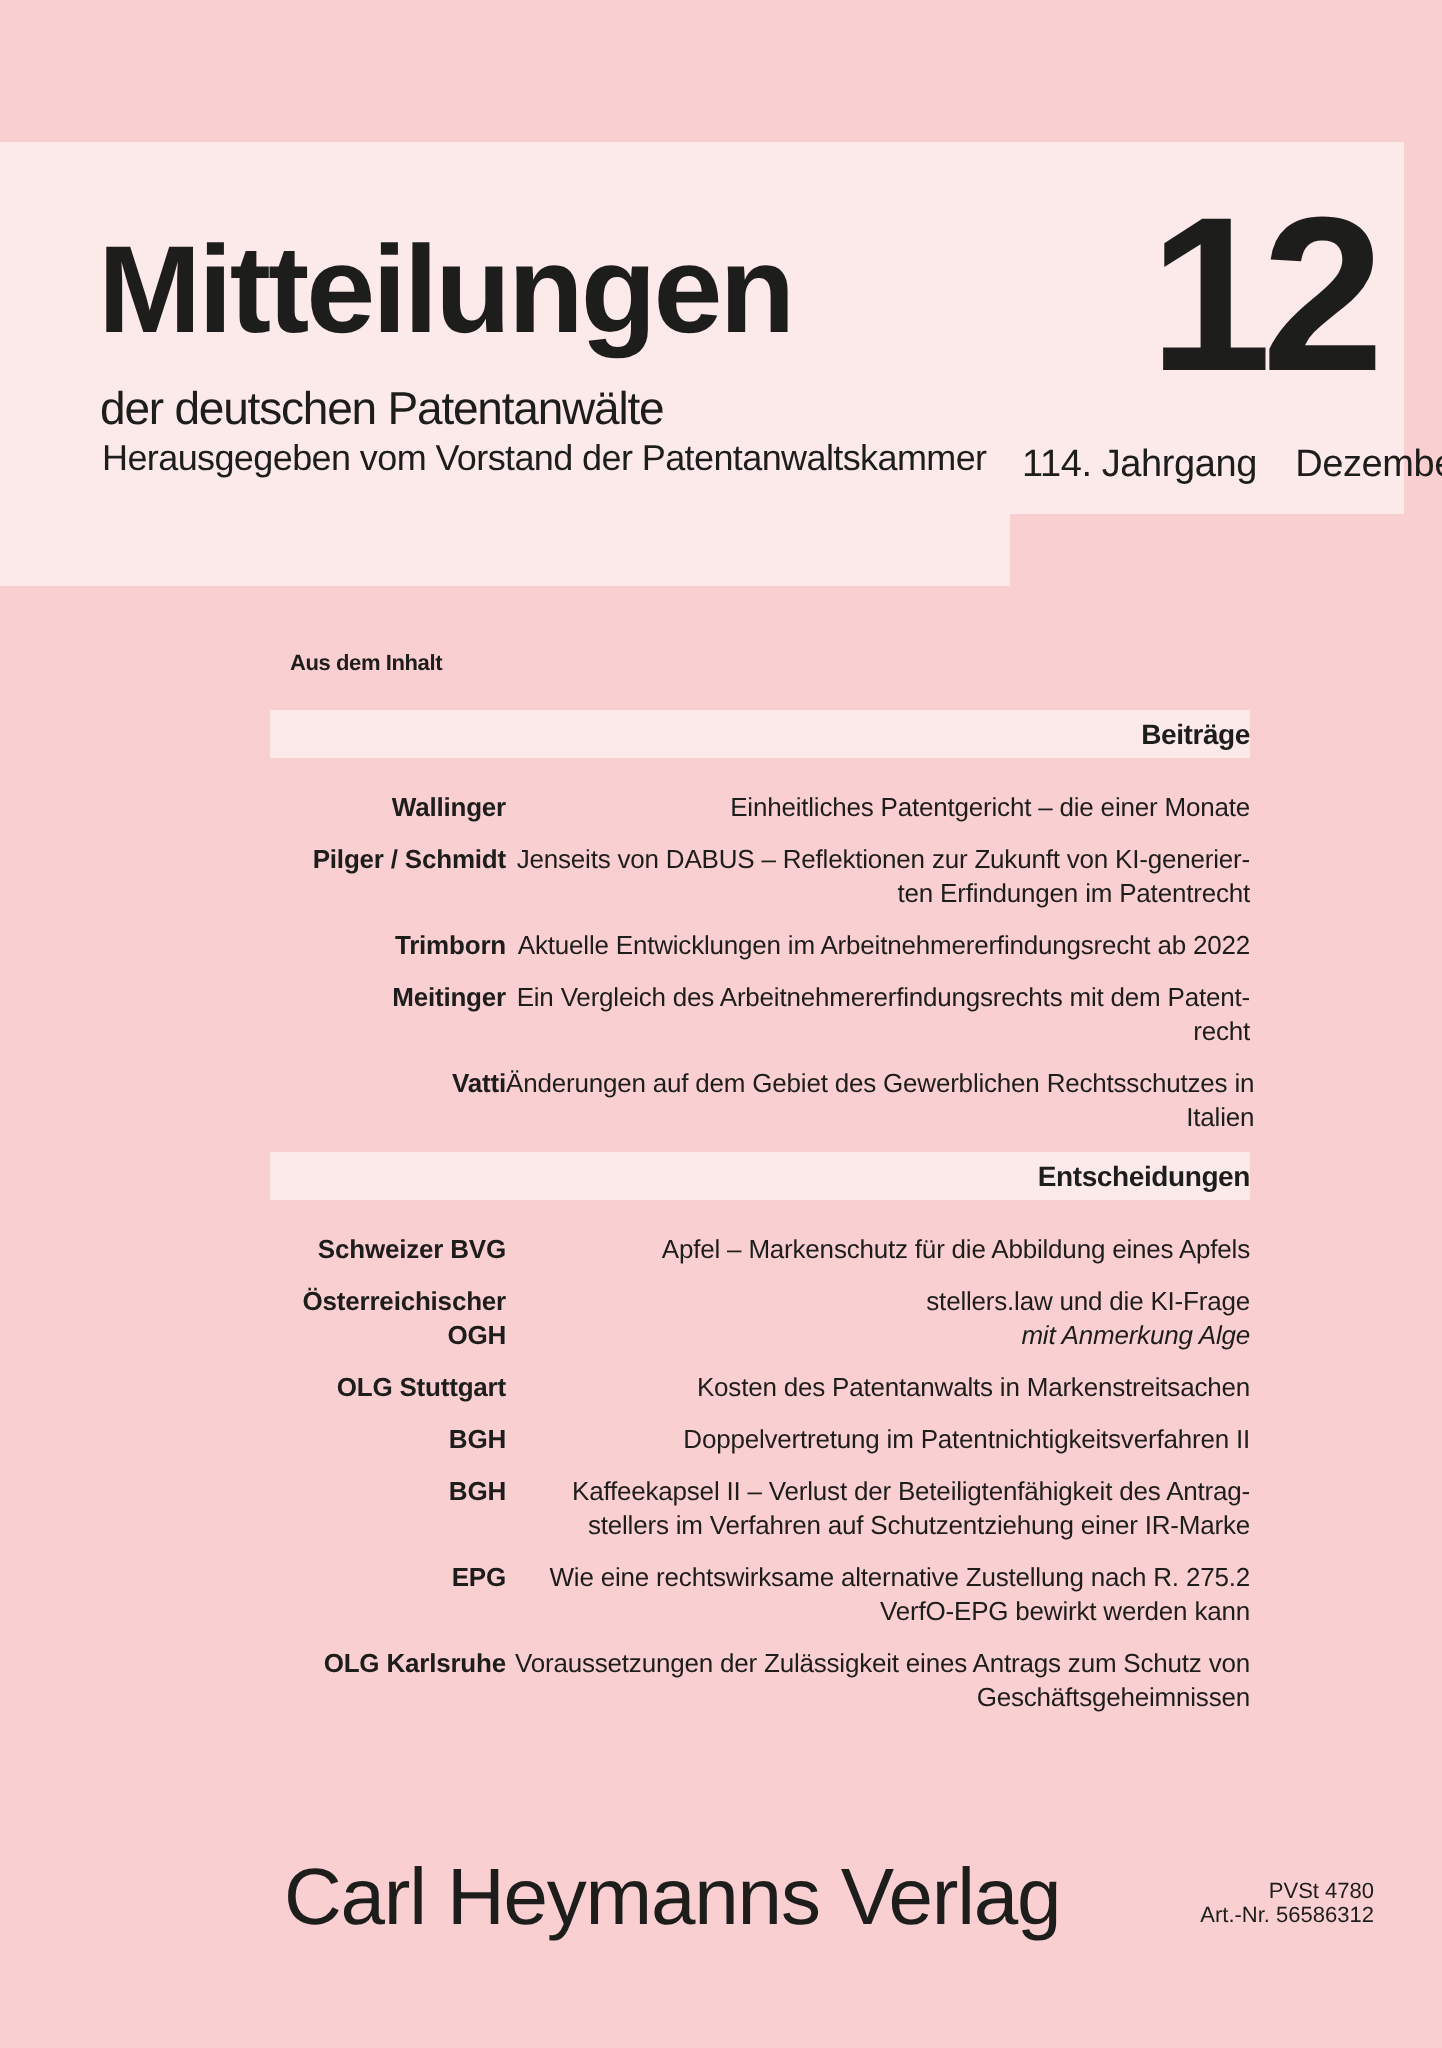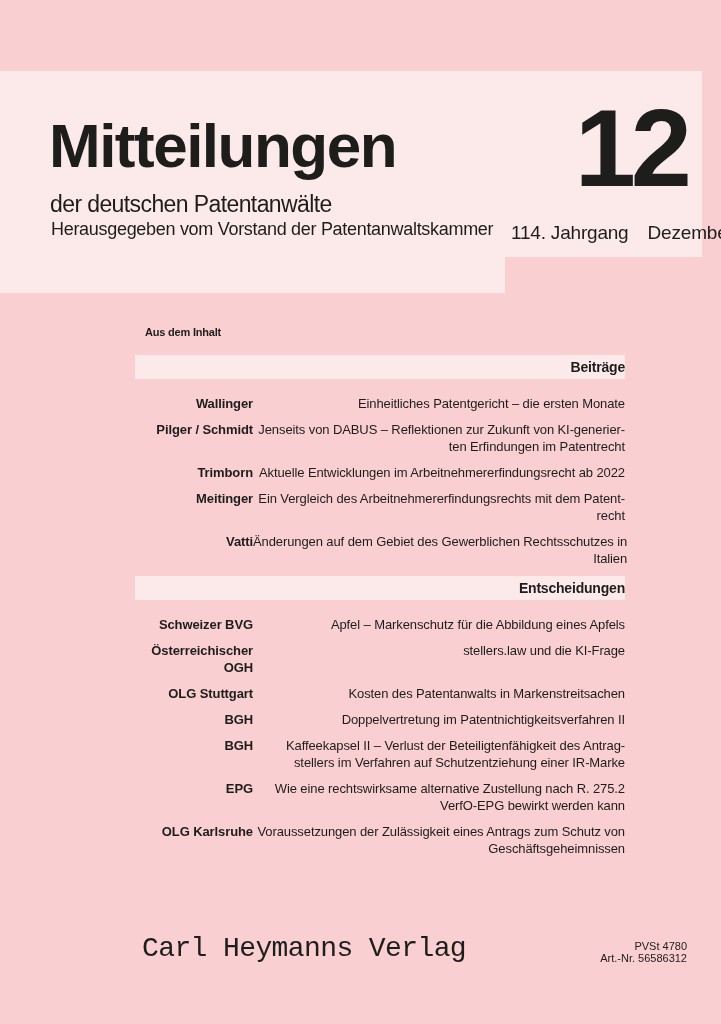--- a/index.html
+++ b/index.html
@@ -86,22 +86,22 @@
     width: 108px; flex: 0 0 108px;
     font-weight: 700;
   }
   .entry-text { flex: 1 1 auto; }
   .entry-line { white-space: nowrap; }
   .entry-note { font-style: italic; }
 
   
   .footer-publisher {
     position: absolute; left: 142px; top: 932px;
-    font-size: 28px; font-weight: 400; line-height: 34px;
-    letter-spacing: -0.6px; white-space: nowrap; font-family: Liberation Mono, monospace;
+    font-size: 40px; font-weight: 400; line-height: 34px;
+    letter-spacing: -0.6px; white-space: nowrap;
   }
   .footer-codes {
     position: absolute; right: 34px; top: 940px;
     font-size: 11px; line-height: 12px;
     text-align: right; white-space: nowrap;
   }
 </style>
 </head>
 <body>
 
@@ -122,21 +122,21 @@
   </div>
 
   <div class="toc-heading">Aus dem Inhalt</div>
 
   <div class="toc">
       <section class="toc-section">
         <div class="section-bar">Beiträge</div>
         <div class="entry">
           <div class="entry-label">Wallinger</div>
           <div class="entry-text">
-            <div class="entry-line">Einheitliches Patentgericht – die ersten Monate</div>
+            <div class="entry-line">Einheitliches Patentgericht – die einer Monate</div>
           </div>
         </div>
         <div class="entry">
           <div class="entry-label">Pilger / Schmidt</div>
           <div class="entry-text">
             <div class="entry-line">Jenseits von DABUS – Reflektionen zur Zukunft von KI-generier-</div>
             <div class="entry-line">ten Erfindungen im Patentrecht</div>
           </div>
         </div>
         <div class="entry">
@@ -165,20 +165,21 @@
         <div class="entry">
           <div class="entry-label">Schweizer BVG</div>
           <div class="entry-text">
             <div class="entry-line">Apfel – Markenschutz für die Abbildung eines Apfels</div>
           </div>
         </div>
         <div class="entry">
           <div class="entry-label">Österreichischer OGH</div>
           <div class="entry-text">
             <div class="entry-line">stellers.law und die KI-Frage</div>
+            <div class="entry-line entry-note">mit Anmerkung Alge</div>
           </div>
         </div>
         <div class="entry">
           <div class="entry-label">OLG Stuttgart</div>
           <div class="entry-text">
             <div class="entry-line">Kosten des Patentanwalts in Markenstreitsachen</div>
           </div>
         </div>
         <div class="entry">
           <div class="entry-label">BGH</div>

